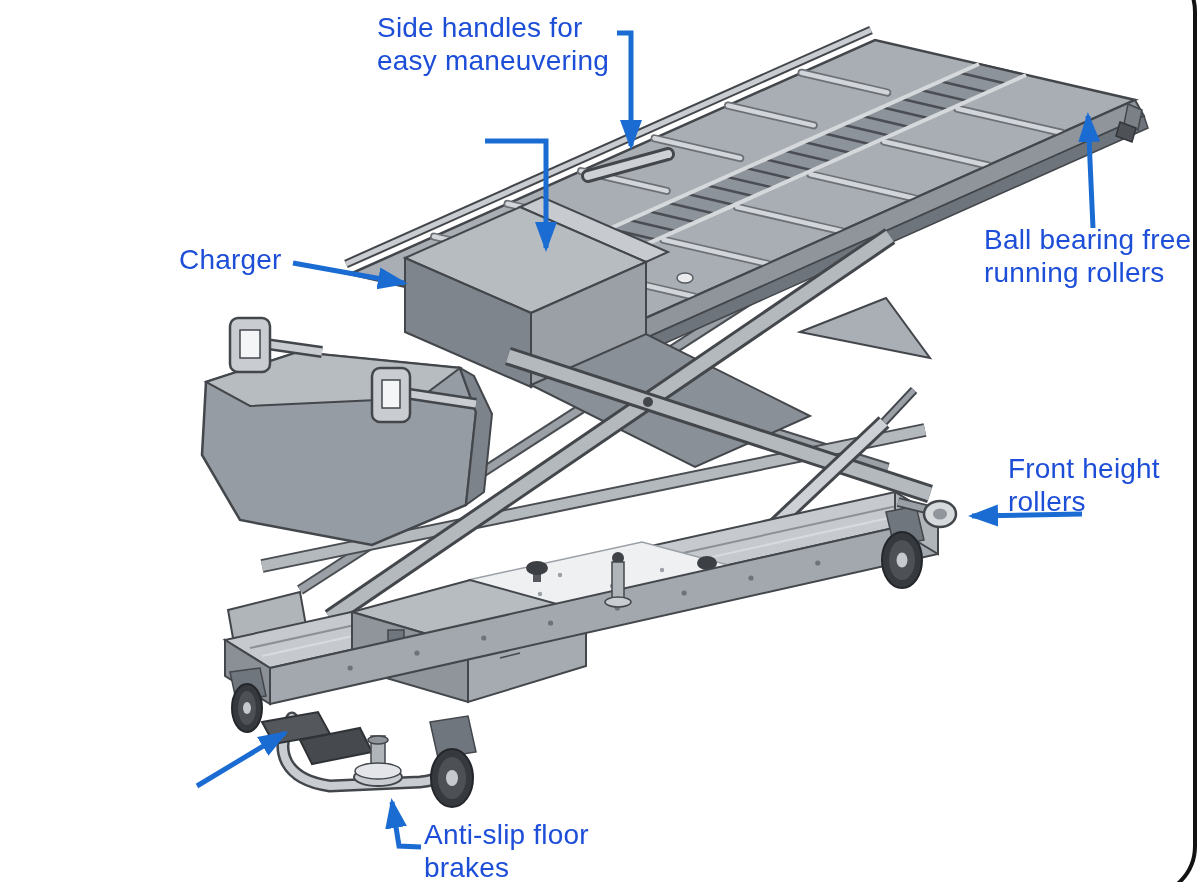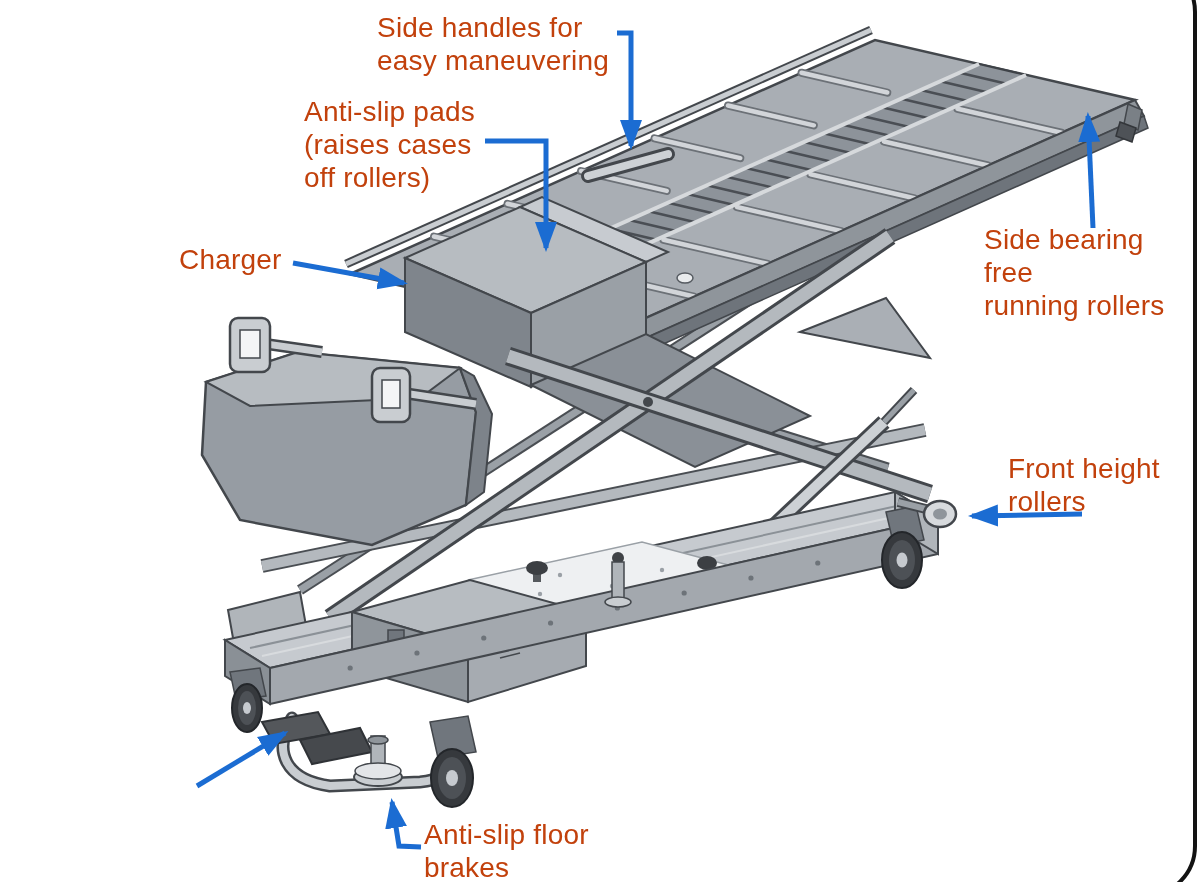--- a/index.html
+++ b/index.html
@@ -1,21 +1,21 @@
 <!DOCTYPE html>
 <html><head>
 <meta charset="utf-8">
 <style>
   html,body{margin:0;padding:0;background:#ffffff;}
   #canvas{position:relative;width:1200px;height:882px;overflow:hidden;background:#ffffff;
           font-family:"Liberation Sans",sans-serif;}
   #frame{position:absolute;left:-34px;top:-40px;width:1223px;height:930px;
          border:4px solid #131313;border-radius:52px;pointer-events:none;}
   .lbl{position:absolute;font-size:28px;line-height:1.18;letter-spacing:.2px;
-       color:#c2410c;white-space:pre-line;}
+       color:#1d4ed8;white-space:pre-line;}
   svg{position:absolute;left:0;top:0;}
 </style>
 </head>
 <body>
 
 <div id="canvas">
 
   <svg width="1200" height="882" viewBox="0 0 1200 882">
 
     <g>
@@ -248,25 +248,22 @@
       <line x1="293" y1="263" x2="404" y2="283" marker-end="url(#ah)"></line>
       <line x1="1093" y1="228" x2="1088" y2="116" marker-end="url(#ah)"></line>
       <line x1="1082" y1="514" x2="972" y2="516" marker-end="url(#ah)"></line>
       <line x1="197" y1="786" x2="285" y2="733" marker-end="url(#ah)"></line>
       <polyline points="421,847 399,846 392,802" marker-end="url(#ah)"></polyline>
     </g>
   </svg>
 
   <div class="lbl" style="left:377px;top:11px">Side handles for
 easy maneuvering</div>
-  <div class="lbl" style="left:304px;top:95px">Anti-slip pads
-(raises cases
-off rollers)</div>
   <div class="lbl" style="left:179px;top:243px">Charger</div>
-  <div class="lbl" style="left:984px;top:223px">Side bearing free
+  <div class="lbl" style="left:984px;top:223px">Ball bearing free
 running rollers</div>
   <div class="lbl" style="left:1008px;top:452px">Front height
 rollers</div>
   <div class="lbl" style="left:424px;top:818px">Anti-slip floor
 brakes</div>
 
   <div id="frame"></div>
 </div>
 
 </body></html>

